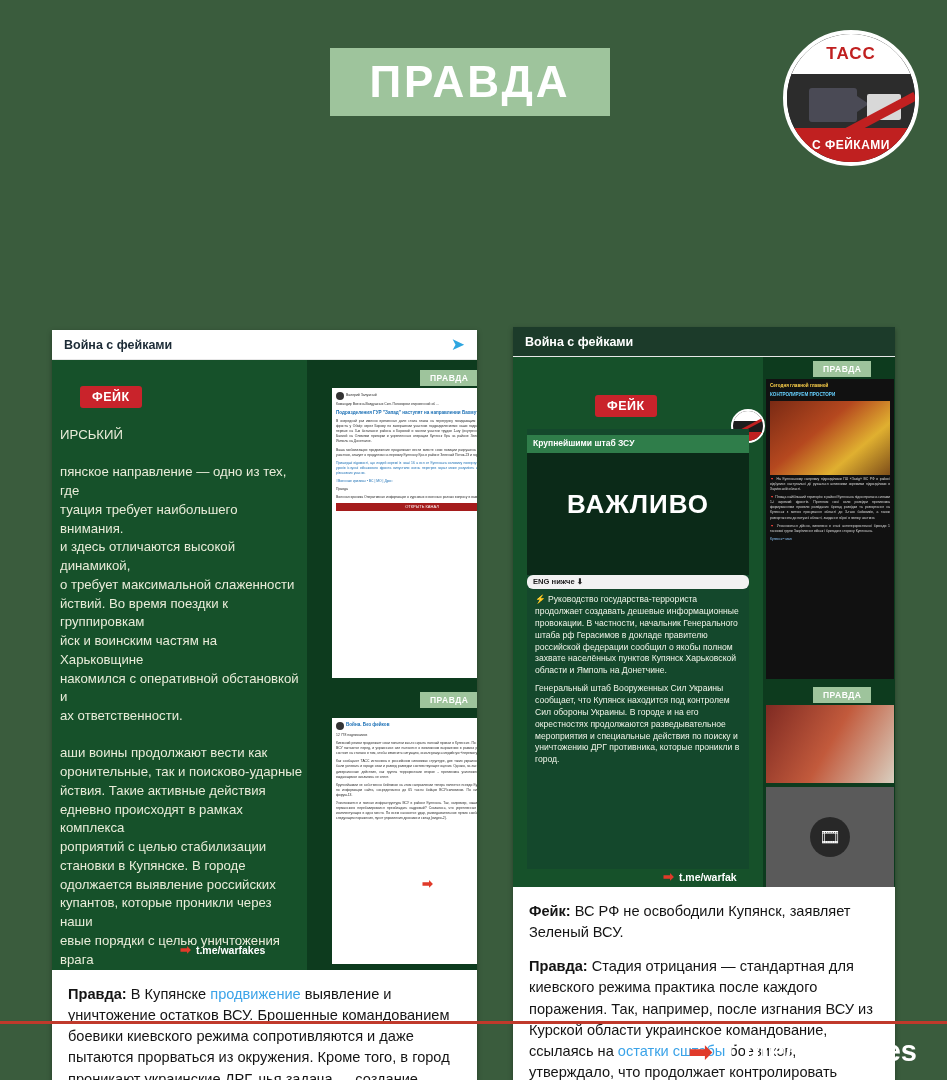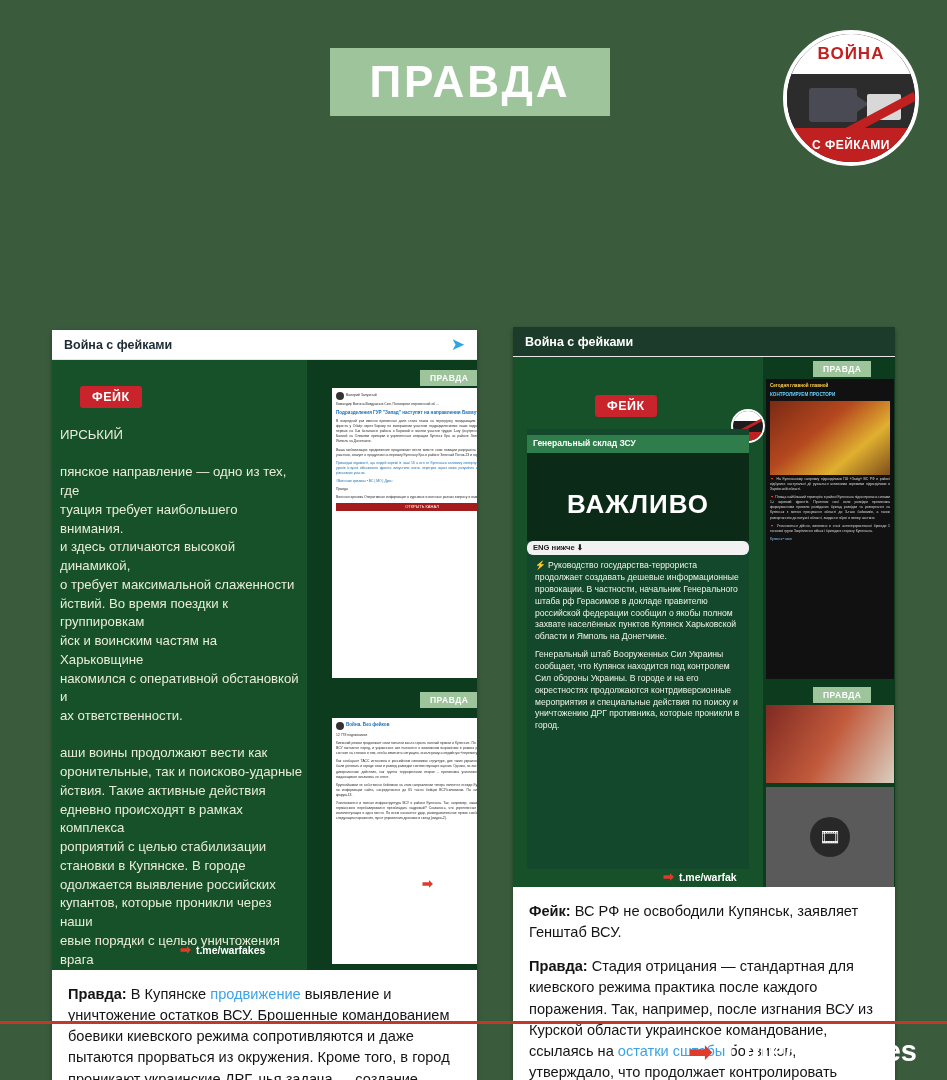--- a/index.html
+++ b/index.html
@@ -158,21 +158,21 @@
     position: absolute; background: #14482c; color: #f0f4e8;
     font-size: 8.6px; line-height: 1.38; padding: 6px 8px;
     overflow: hidden;
   }
   .dark-post .hdr {
     background:#2f7d4a; color:#fff; font-size:8.5px; font-weight:bold;
     padding:3px 6px; margin: 0 -8px 0 -8px;
   }
   .vazhlivo {
     background:#0b2a18; color:#fff; font-size:26px; font-weight:bold;
-    text-align:center; padding: 34px 0 18px;
+    text-align:center; padding: 34px 0 52px;
     margin: 0 -8px;
     letter-spacing:1px;
   }
   .eng { background:#f2f2f2; color:#222; font-size:7.6px; font-weight:bold; padding:2px 6px; margin:0 -8px 5px;border-radius:6px;}
   .dark-post p { margin-bottom: 6px; }
 
   
   .thumb { position:absolute; overflow:hidden; }
   .play-circle {
     position:absolute; width:40px; height:40px; border-radius:50%;
@@ -206,21 +206,21 @@
 </style>
 </head>
 <body>
 
 <div class="header">
   <div class="pravda-banner">
     <span>ПРАВДА</span>
   </div>
   <div class="logo-badge">
     <div class="logo-top">
-      <span>ВОЙНА</span>
+      <span>ТАСС</span>
     </div>
     <div class="logo-mid">
       <div class="logo-cam"></div>
       <div class="logo-tv"></div>
       <div class="logo-slash"></div>
     </div>
     <div class="logo-bot">
       <span>С ФЕЙКАМИ</span>
     </div>
   </div>
@@ -327,25 +327,25 @@
     <div class="shot shot-right">
       <div class="green-pane" style="left:0;top:0;width:250px;height:530px;"></div>
       <div class="fake-tag" style="left:82px; top:38px;">ФЕЙК</div>
       <div class="mini-logo" style="left:218px; top:52px;">
         <div class="t"></div>
           <div class="s"></div>
           <div class="b"></div>
       </div>
 
       <div class="dark-post" style="left:14px; top:72px; width:222px; height:440px;">
-        <div class="hdr">Генеральный склад ЗСУ</div>
+        <div class="hdr">Крупнейшими штаб ЗСУ</div>
         <div class="vazhlivo">ВАЖЛИВО</div>
         <div class="eng">ENG нижче ⬇</div>
         <p>⚡️ Руководство государства-террориста продолжает создавать дешевые информационные провокации. В частности, начальник Генерального штаба рф Герасимов в докладе правителю российской федерации сообщил о якобы полном захвате населённых пунктов Купянск Харьковской области и Ямполь на Донетчине.</p>
-        <p>Генеральный штаб Вооруженных Сил Украины сообщает, что Купянск находится под контролем Сил обороны Украины. В городе и на его окрестностях продолжаются контрдиверсионные мероприятия и специальные действия по поиску и уничтожению ДРГ противника, которые проникли в город.</p>
+        <p>Генеральный штаб Вооруженных Сил Украины сообщает, что Купянск находится под контролем Сил обороны Украины. В городе и на его окрестностях продолжаются разведывательное мероприятия и специальные действия по поиску и уничтожению ДРГ противника, которые проникли в город.</p>
       </div>
 
       <div class="tme-link" style="left:150px; top:512px;">
         <span class="arr">➡</span>
         <span>t.me/warfak</span>
       </div>
 
       <div class="pravda-tag" style="left:300px; top:4px;">ПРАВДА</div>
       <div class="inner-shot" style="left:253px; top:22px; width:128px; height:300px; background:#111;">
         <div class="ih" style="color:#ffd24a">Сегодня главной главной</div>
@@ -359,21 +359,21 @@
 
       <div class="pravda-tag" style="left:300px; top:330px;">ПРАВДА</div>
       <div class="thumb" style="left:253px; top:348px; width:128px; height:78px; background:linear-gradient(120deg,#7f2a22,#c25a3c,#d9cfc0);"></div>
       <div class="thumb" style="left:253px; top:430px; width:128px; height:100px; background:#5a5a5a;">
         <div class="play-circle" style="left:44px; top:30px;">🎞</div>
       </div>
     </div>
 
     <div class="caption">
       <p>
-        <span class="lbl">Фейк:</span><span> ВС РФ не освободили Купянськ, заявляет Генштаб ВСУ.</span>
+        <span class="lbl">Фейк:</span><span> ВС РФ не освободили Купянск, заявляет Зеленый ВСУ.</span>
       </p>
       <p>
         <span class="lbl">Правда:</span><span> Стадия отрицания — стандартная для киевского режима практика после каждого поражения. Так, например, после изгнания ВСУ из Курской области украинское командование, ссылаясь на <span class="lnk">остатки сштабы</span> боевиков, утверждало, что продолжает контролировать российскую территорию.</span>
       </p>
 
     </div>
   </div>
 </div>
 
 <div class="footer-rule"></div>

